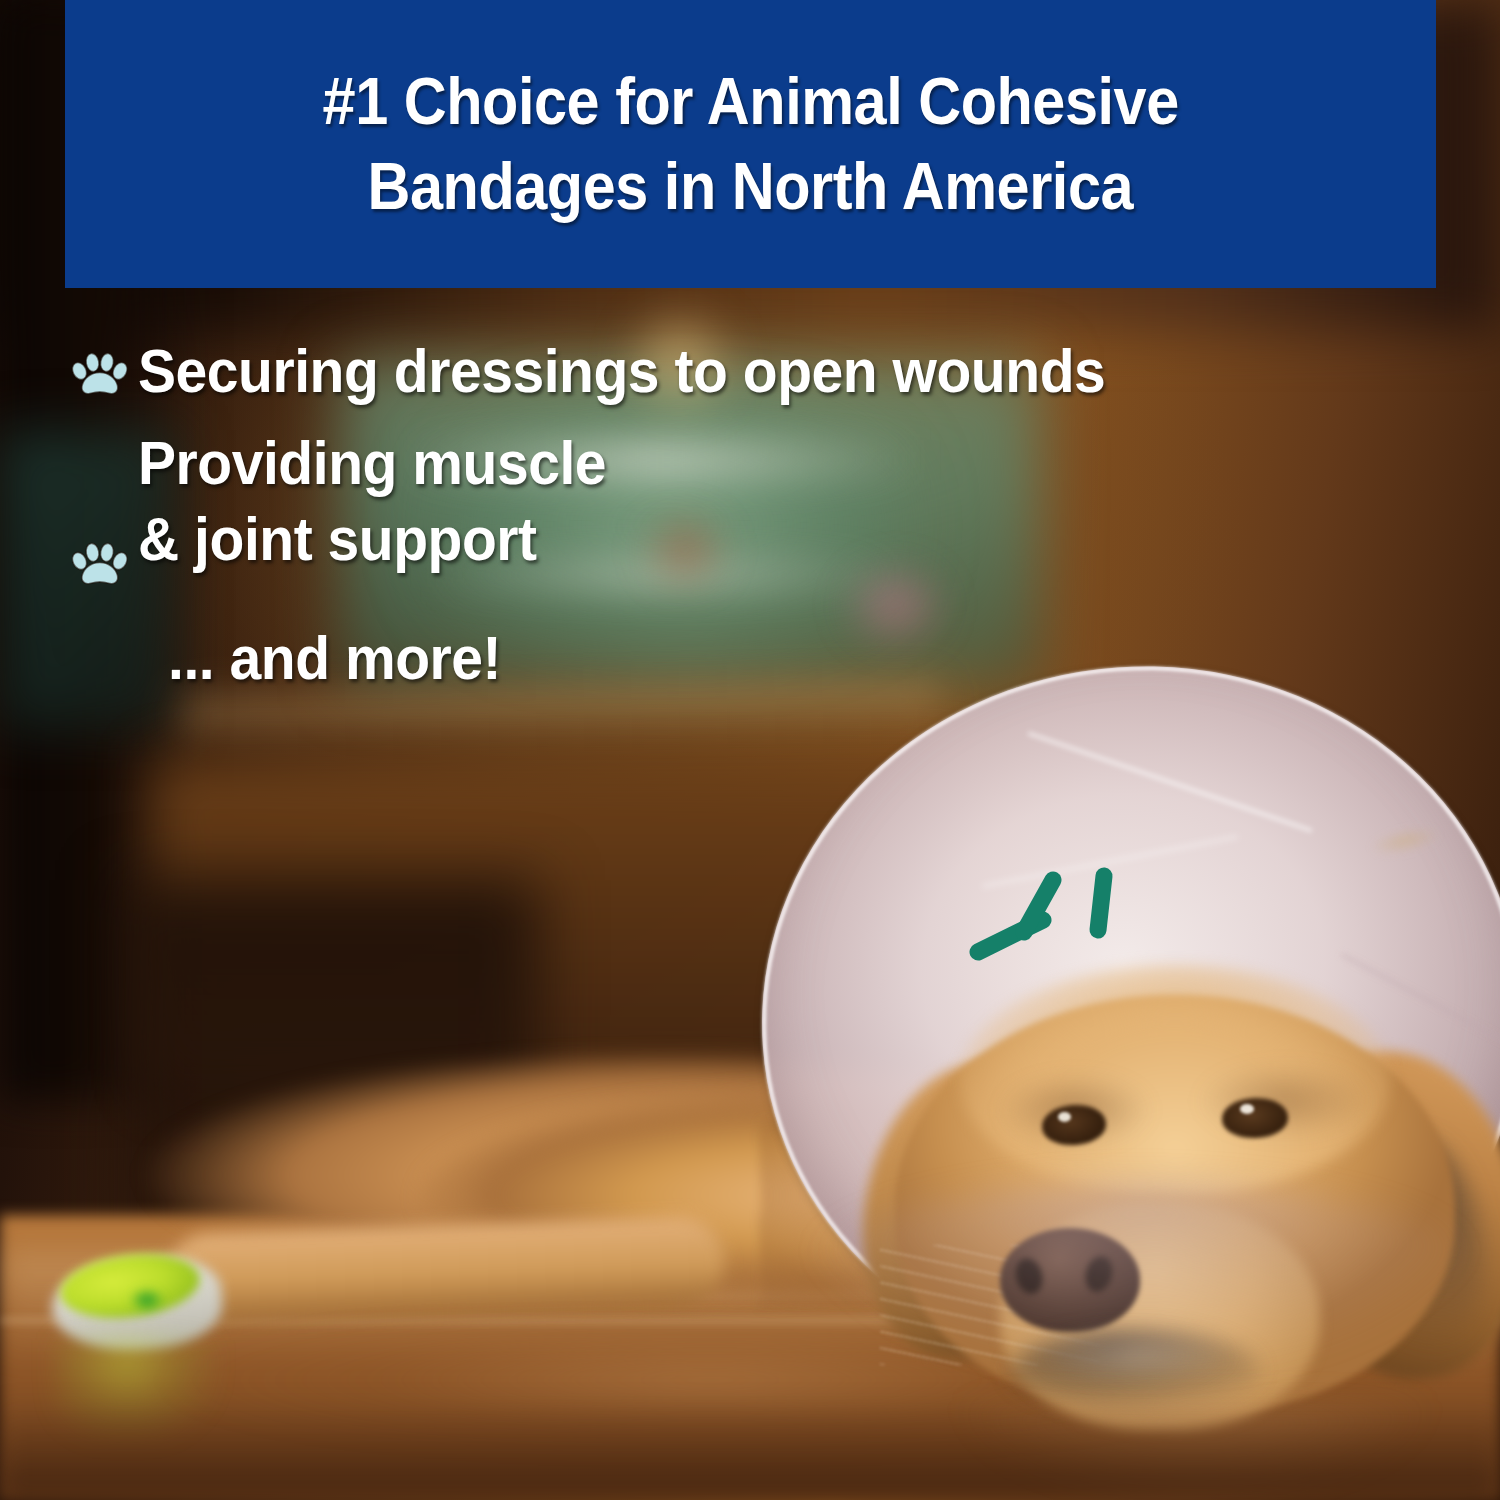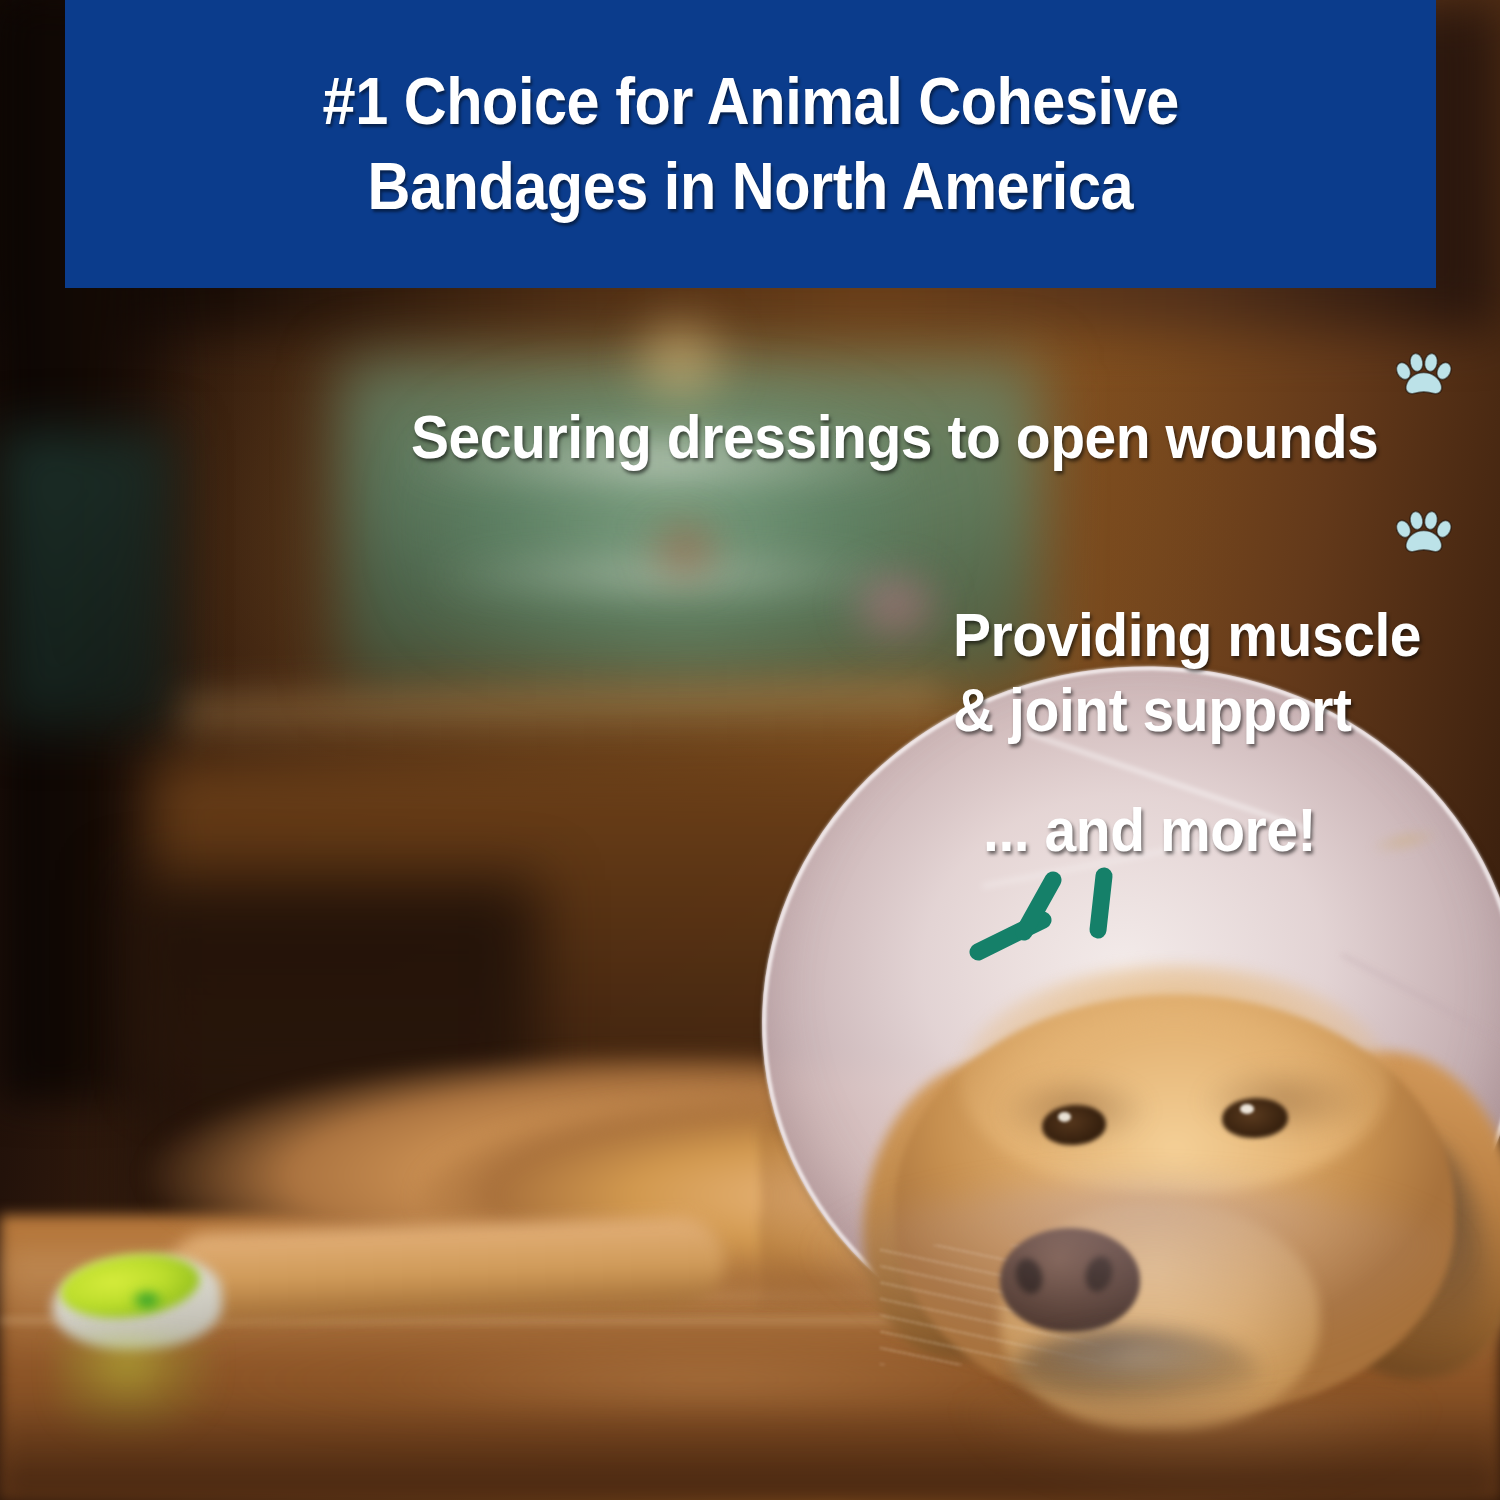--- a/index.html
+++ b/index.html
@@ -382,43 +382,42 @@
   #banner .hline.l2 { margin-top:16px; }
 
   
   #bullets {
     position:absolute;
     left:72px; top:338px;
     width:1390px;
   }
   .brow {
     display:flex;
-    align-items:flex-end;
+    align-items:center;
     margin-bottom:26px;
-    flex-direction:column;
   }
   .paw-wrap {
     width:66px; min-width:66px;
     padding-top:14px;
   }
   .paw-svg { display:block; width:56px; height:52px; }
   .btext {
     color:#ffffff;
     font-family:"Liberation Sans", sans-serif;
     font-weight:bold;
     font-size:62px;
     line-height:1.06;
     letter-spacing:-0.5px;
     transform:scaleX(0.92);
     transform-origin:left center;
     text-shadow:2px 3px 4px rgba(0,0,0,0.55);
     white-space:nowrap;
   }
   .btext.more { margin-left:30px; margin-top:54px; display:block; }
-  .brow.last { margin-bottom:0;gap:40px; }
+  .brow.last { margin-bottom:0; }
   .contwrap { display:block; }
 </style>
 </head>
 <body>
 
 <div id="photo">
 
   <div class="bg-layer wall-warm"></div>
   <div class="bg-layer cab-top"></div>
   <div class="bg-layer cab-mid"></div>

